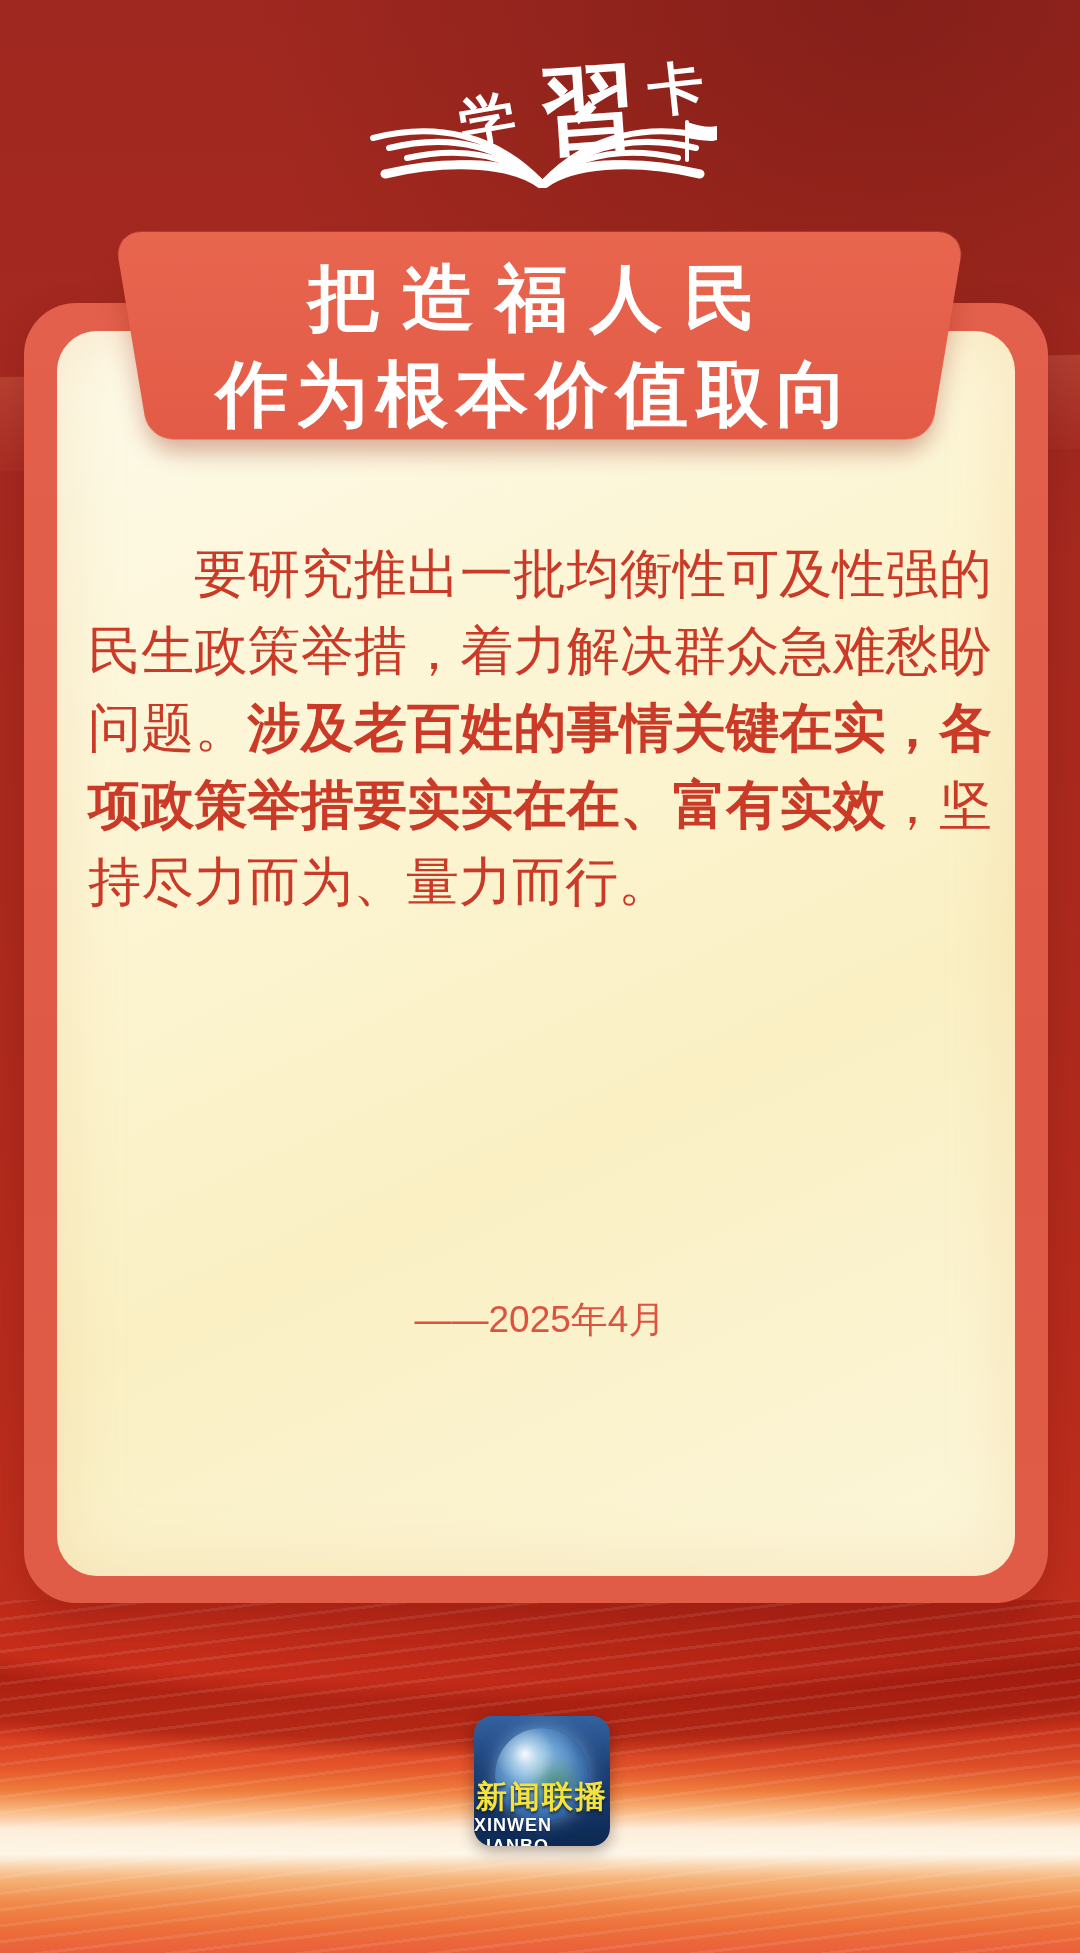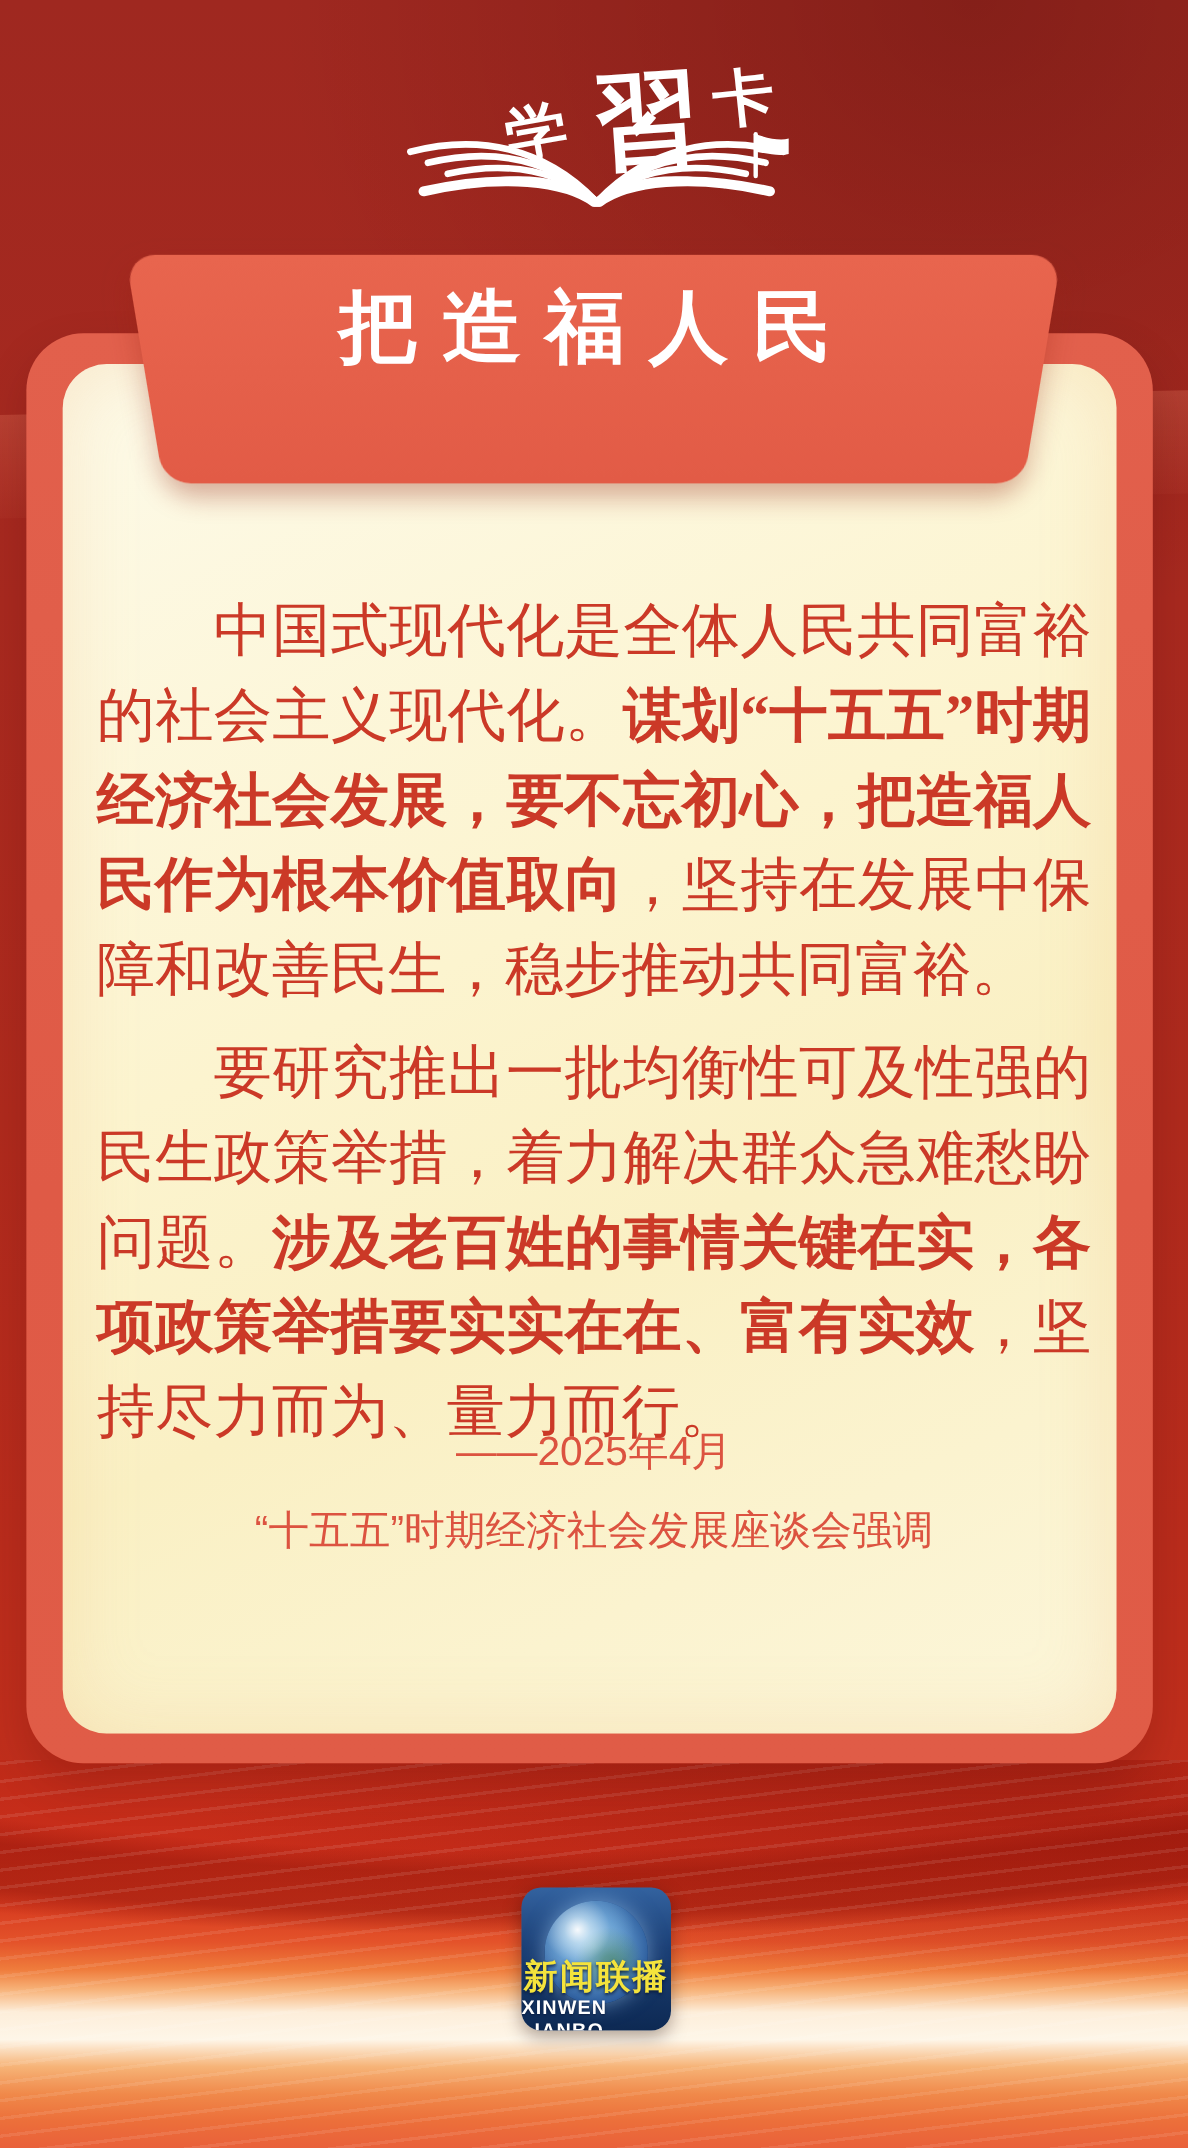--- a/index.html
+++ b/index.html
@@ -133,30 +133,29 @@
       <path d="M322,24 L322,62" stroke="#fff" stroke-width="4" stroke-linecap="round"></path>
       <path d="M322,24 C334,28 344,30 352,28 L352,42 C344,44 334,42 322,40 Z" fill="#fff"></path>
     </svg>
   </div>
 
   <div class="frame-card"></div>
   <div class="cream-card"></div>
   <div class="banner-shape"></div>
   <div class="banner-title">
     <span class="line l1">把造福人民</span>
+    <span class="line l2">作为根本价值取向</span>
   </div>
 
   <div class="card-text">
-    <p><span class="seg">中国式现代化是全体人民共同富裕的社会主义现代化。</span><span class="seg seg-bold">谋划“十五五”时期经济社会发展，要不忘初心，把造福人民作为根本价值取向</span><span class="seg">，坚持在发展中保障和改善民生，稳步推动共同富裕。</span></p>
     <p><span class="seg">要研究推出一批均衡性可及性强的民生政策举措，着力解决群众急难愁盼问题。</span><span class="seg seg-bold">涉及老百姓的事情关键在实，各项政策举措要实实在在、富有实效</span><span class="seg">，坚持尽力而为、量力而行。</span></p>
   </div>
 
   <div class="attribution">
     <span class="a-line">——2025年4月</span>
-    <span class="a-line">“十五五”时期经济社会发展座谈会强调</span>
   </div>
 
   <div class="app-icon">
     <div class="globe"></div>
     <div class="app-cn">新闻联播</div>
     <div class="app-en">XINWEN  LIANBO</div>
   </div>
 
 </div>
 

